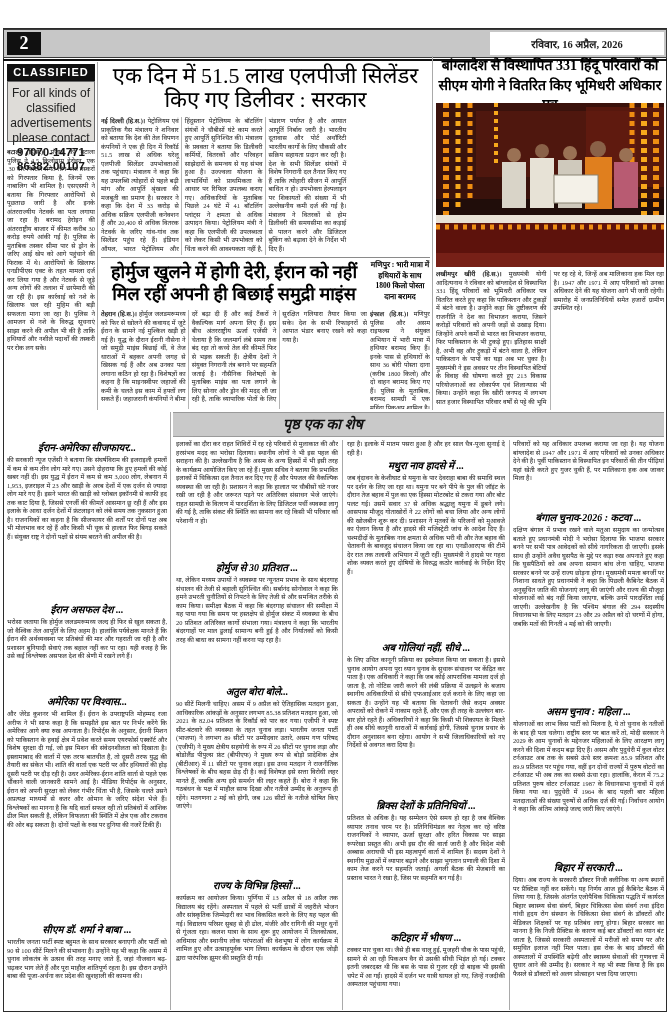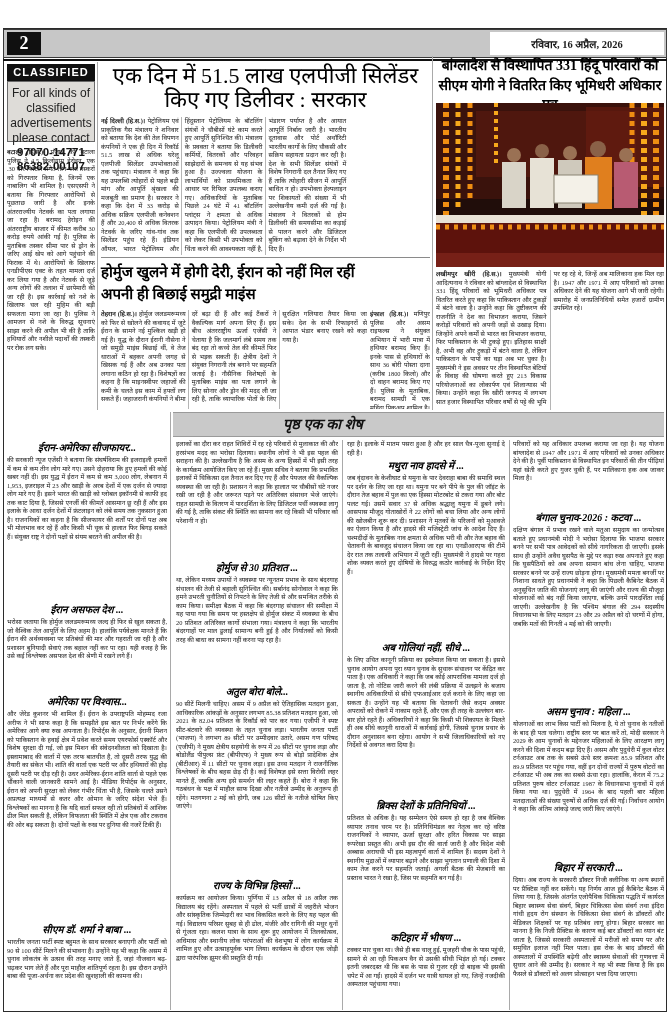--- a/index.html
+++ b/index.html
@@ -15,21 +15,21 @@
   .cls-title{background:#101010;color:#fff;font-family:"Liberation Sans","DejaVu Sans",sans-serif;font-weight:bold;font-size:11px;letter-spacing:1px;text-align:center;line-height:17px;height:17px}
   .cls-body{border:1px solid #6a6a6a;background:#dedcd8;text-align:center;padding:4px 2px 3px 2px}
   .cls-info{font-family:"Liberation Sans","DejaVu Sans",sans-serif;font-size:12px;line-height:1.25;color:#222}
   .cls-phone{font-family:"Liberation Sans","DejaVu Sans",sans-serif;font-weight:bold;font-size:11.5px;line-height:1.2;margin-top:0;color:#111}
   .body-txt{font-size:6.4px;line-height:1.33;text-align:justify;color:#1d1d1d;overflow:hidden}
   .body-txt b{font-weight:bold}
   .cols4{column-count:4;column-gap:6px;column-rule:1px solid #b5b5b5;column-fill:auto}
   .cols3{column-count:3;column-gap:6px;column-rule:1px solid #b5b5b5;column-fill:auto}
   .cols2{column-count:2;column-gap:7px;column-rule:1px solid #b5b5b5;column-fill:auto}
   .headline-xl{font-weight:normal;font-size:22px;line-height:24px;text-align:center;color:#000}
-  .headline-lg{font-weight:bold;font-size:15px;line-height:22px;text-align:left;color:#000}
+  .headline-lg{font-weight:bold;font-size:18px;line-height:22px;text-align:center;color:#000}
   .headline-md{font-weight:bold;font-size:14px;line-height:19.5px;text-align:center;color:#000}
   .headline-xs{font-weight:bold;font-size:7.5px;line-height:1.4;text-align:center;color:#000;overflow:hidden}
   .vrule{background:#a9a9a9;width:1px}
   .hrule{background:#8a8a8a;height:1px}
   .band{background:#c9c9c9;border-top:1px solid #9a9a9a;border-bottom:1px solid #9a9a9a}
   .band-label{font-weight:bold;font-style:italic;font-size:14.5px;padding-left:110px;line-height:23px;color:#111}
   .jump-col{position:absolute;top:440px}
   .h-cont{font-weight:bold;font-style:italic;font-size:10px;text-align:center;height:16px;line-height:16px;overflow:hidden;white-space:nowrap;color:#000}
   .blk{overflow:hidden}
 </style>
@@ -74,20 +74,21 @@
     <span>पेट्रोलियम एवं प्राकृतिक गैस मंत्रालय ने शनिवार को बताया कि देश की तेल विपणन कंपनियों ने एक ही दिन में रिकॉर्ड 51.5 लाख से अधिक घरेलू एलपीजी सिलेंडर उपभोक्ताओं तक पहुंचाए। मंत्रालय ने कहा कि यह उपलब्धि त्योहारों से पहले बढ़ी मांग और आपूर्ति श्रृंखला की मजबूती का प्रमाण है। सरकार ने कहा कि देश में 33 करोड़ से अधिक सक्रिय एलपीजी कनेक्शन हैं और 20,400 से अधिक वितरक नेटवर्क के जरिए गांव-गांव तक सिलेंडर पहुंच रहे हैं। इंडियन ऑयल, भारत पेट्रोलियम और हिंदुस्तान पेट्रोलियम के बॉटलिंग संयंत्रों ने चौबीसों घंटे काम करते हुए आपूर्ति सुनिश्चित की। मंत्रालय के प्रवक्ता ने बताया कि डिलीवरी कर्मियों, वितरकों और परिवहन साझेदारों के समन्वय से यह संभव हुआ है। उज्ज्वला योजना के लाभार्थियों को प्राथमिकता के आधार पर रिफिल उपलब्ध कराए गए। अधिकारियों के मुताबिक पिछले 24 घंटे में 41 बॉटलिंग प्लांट्स ने क्षमता से अधिक उत्पादन किया। पेट्रोलियम मंत्री ने कहा कि एलपीजी की उपलब्धता को लेकर किसी भी उपभोक्ता को चिंता करने की आवश्यकता नहीं है, भंडारण पर्याप्त है और आयात आपूर्ति निर्बाध जारी है। भारतीय दूतावास और पोर्ट अथॉरिटी भारतीय कार्गो के लिए चौकसी और सक्रिय सहायता प्रदान कर रही है। देश के सभी सिलेंडर संयंत्रों में विशेष निगरानी दल तैनात किए गए हैं ताकि त्योहारी सीजन में आपूर्ति बाधित न हो। उपभोक्ता हेल्पलाइन पर शिकायतों की संख्या में भी उल्लेखनीय कमी दर्ज की गई है। मंत्रालय ने वितरकों से होम डिलीवरी की समयसीमा का कड़ाई से पालन करने और डिजिटल बुकिंग को बढ़ावा देने के निर्देश भी दिए हैं।</span>
   </div>
   <div class="abs hrule" style="left:101px;top:257px;width:329px"></div>
 
   <div class="abs headline-lg" style="left:101px;top:261px;width:266px;height:46px">होर्मुज खुलने में होगी देरी, ईरान को नहीं मिल रहीं अपनी ही बिछाई समुद्री माइंस</div>
   <div class="abs body-txt cols3" style="left:101px;top:310px;width:266px;height:99px">
     <b>तेहरान (हि.स.)।</b>
     <span>होर्मुज जलडमरूमध्य को फिर से खोलने की कवायद में जुटे ईरान के सामने नई मुश्किल खड़ी हो गई है। युद्ध के दौरान ईरानी नौसेना ने जो समुद्री माइंस बिछाई थीं, वे तेज धाराओं में बहकर अपनी जगह से खिसक गई हैं और अब उनका पता लगाना कठिन हो रहा है। विशेषज्ञों का कहना है कि माइनस्वीपर जहाजों की कमी के चलते इस काम में हफ्तों लग सकते हैं। जहाजरानी कंपनियों ने बीमा दरें बढ़ा दी हैं और कई टैंकरों ने वैकल्पिक मार्ग अपना लिए हैं। इस बीच अंतरराष्ट्रीय ऊर्जा एजेंसी ने चेताया है कि जलमार्ग लंबे समय तक बंद रहा तो कच्चे तेल की कीमतें फिर से भड़क सकती हैं। क्षेत्रीय देशों ने संयुक्त निगरानी तंत्र बनाने पर सहमति जताई है। नौसैनिक विशेषज्ञों के मुताबिक माइंस का पता लगाने के लिए सोनार और ड्रोन की मदद ली जा रही है, ताकि व्यापारिक पोतों के लिए सुरक्षित गलियारा तैयार किया जा सके। देश के सभी रिफाइनरों से आपात भंडार बनाए रखने को कहा गया है।</span>
   </div>
 
+  <div class="abs headline-xs" style="left:370px;top:260px;width:60px;height:48px">मणिपुर : भारी मात्रा में हथियारों के साथ 1800 किलो पोस्ता दाना बरामद</div>
   <div class="abs body-txt" style="left:370px;top:310px;width:60px;height:99px">
     <b>इंफाल (हि.स.)।</b>
     <span>मणिपुर पुलिस और असम राइफल्स ने संयुक्त अभियान में भारी मात्रा में हथियार बरामद किए हैं। इनके पास से हथियारों के साथ 36 बोरी पोस्ता दाना (करीब 1800 किलो) और दो वाहन बरामद किए गए हैं। पुलिस के मुताबिक, बरामद सामग्री में एक महिंद्रा पिकअप शामिल है। इसी के साथ पुलिस ने जिले के जंगल क्षेत्र में छापेमारी कर तीन तस्करों को हिरासत में लिया है। इनसे पूछताछ जारी है।</span>
   </div>
 
   <div class="abs vrule" style="left:432px;top:56px;height:354px"></div>
 
   <div class="abs headline-md" style="left:436px;top:56px;width:228px;height:45px">बांग्लादेश से विस्थापित 331 हिंदू परिवारों को सीएम योगी ने वितरित किए भूमिधरी अधिकार पत्र</div>
 
   <div class="abs" style="left:436px;top:103px;width:228px;height:164px">

